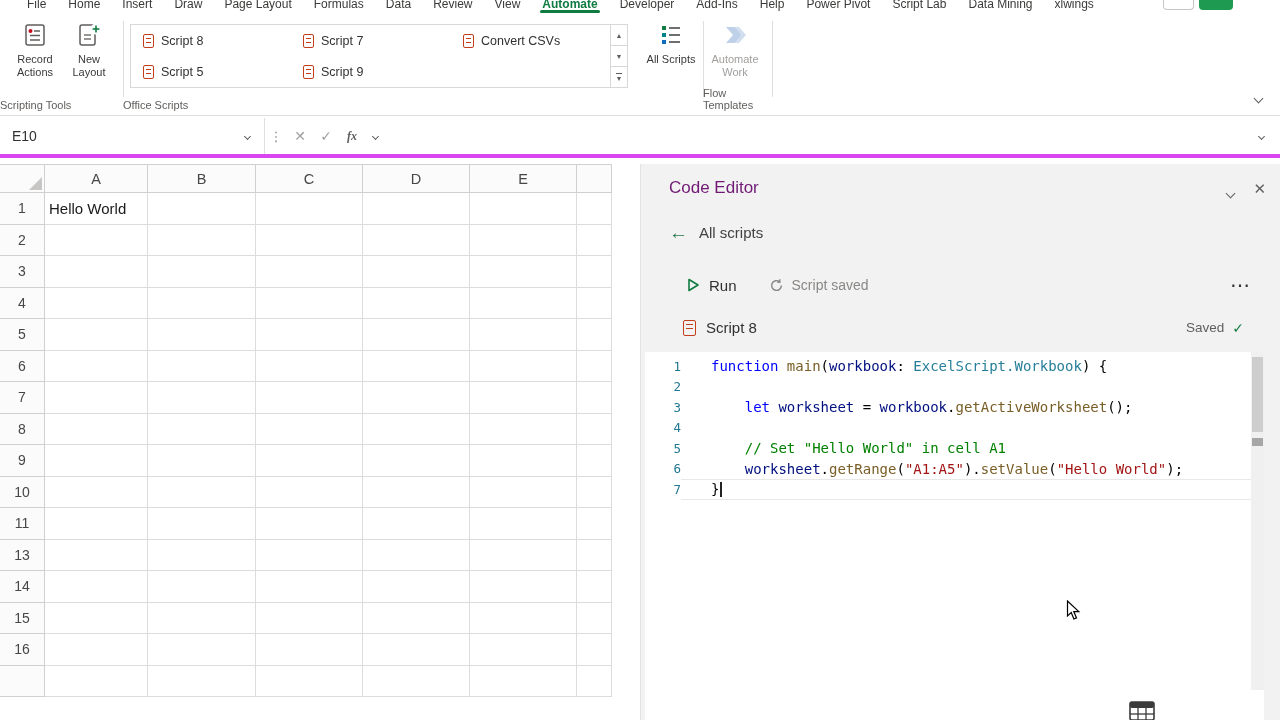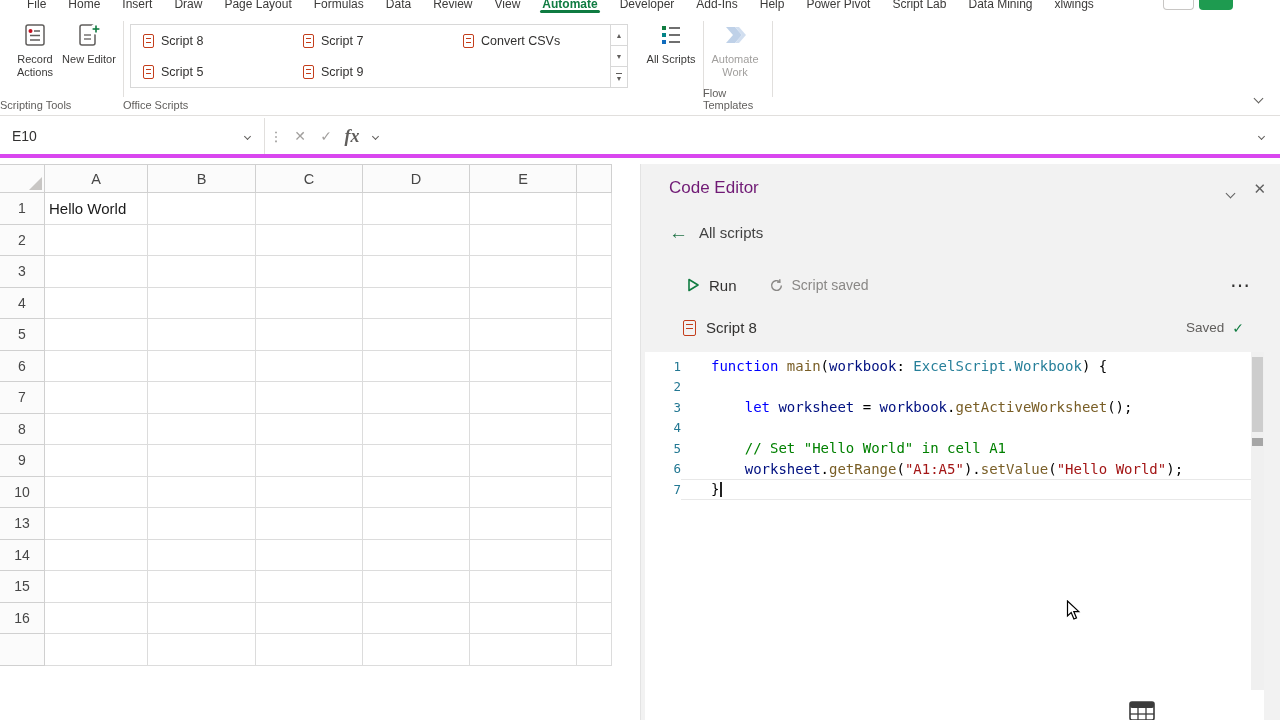--- a/index.html
+++ b/index.html
@@ -60,21 +60,21 @@
   .frow { position:absolute; top:118px; left:0; width:1280px; height:40px; background:#fff;
           border-bottom:4px solid #d946ef; display:flex; align-items:stretch; }
   .namebox { width:265px; border-right:1px solid #e1dfdd; position:relative; display:flex;
              align-items:center; padding-left:12px; font-size:14px; color:#323130; cursor:text; }
   .namebox .chev { position:absolute; right:14px; color:#605e5c; }
   .fb-sep { width:22px; display:flex; align-items:center; justify-content:center; color:#8a8886;
             font-size:13px; }
   .fb-ic { width:26px; display:flex; align-items:center; justify-content:center; color:#a19f9d;
            font-size:14px; cursor:pointer; }
   .fb-fx { color:#605e5c; font-family:"Liberation Serif", serif; font-style:italic; font-weight:bold;
-           font-size:18px; }
+           font-size:12px; }
   .fb-chev { width:20px; display:flex; align-items:center; justify-content:center; color:#605e5c; }
   .fb-input { flex:1; display:flex; align-items:center; padding-left:8px; font-size:14px; cursor:text; }
   .fb-expand { width:38px; display:flex; align-items:center; justify-content:center; color:#605e5c; cursor:pointer; }
 
   
   .sheet { position:absolute; left:0; top:164px; width:612px; height:556px; overflow:hidden; }
   .chrow { display:flex; height:29px; }
   .chrow > div { background:#fbfbfb; border-top:1px solid #d0d0d0; border-bottom:1px solid #d0d0d0;
                  border-right:1px solid #d0d0d0; }
   .corner { width:45px; position:relative; }
@@ -176,21 +176,21 @@
       <span class="bicon">
         <svg width="26" height="26" viewBox="0 0 26 26">
           <rect x="4" y="3" width="15" height="20" rx="2" fill="none" stroke="#605e5c" stroke-width="1.5"></rect>
           <line x1="8" y1="13" x2="15" y2="13" stroke="#605e5c" stroke-width="1.3"></line>
           <line x1="8" y1="17" x2="15" y2="17" stroke="#605e5c" stroke-width="1.3"></line>
           <circle cx="20" cy="7" r="5.5" fill="#ffffff"></circle>
           <line x1="20" y1="3.6" x2="20" y2="10.4" stroke="#107C41" stroke-width="1.6"></line>
           <line x1="16.6" y1="7" x2="23.4" y2="7" stroke="#107C41" stroke-width="1.6"></line>
         </svg>
       </span>
-      <span class="blabel">New Editor</span>
+      <span class="blabel">New Layout</span>
     </div>
     <div class="rdiv" style="left:123px"></div>
 
     <div class="gallery">
       <div class="gal-grid">
           <div class="gal-item">
             <span class="script-icon"></span>
             <span class="gal-label">Script 8</span>
           </div>
           <div class="gal-item">
@@ -369,20 +369,29 @@
         <div class="srow">
           <div class="rowh">10</div>
           <div class="cell" style="width: 103px;"></div>
           <div class="cell" style="width: 108px;"></div>
           <div class="cell" style="width: 107px;"></div>
           <div class="cell" style="width: 107px;"></div>
           <div class="cell" style="width: 107px;"></div>
           <div class="cell fillcell"></div>
         </div>
         <div class="srow">
+          <div class="rowh">11</div>
+          <div class="cell" style="width: 103px;"></div>
+          <div class="cell" style="width: 108px;"></div>
+          <div class="cell" style="width: 107px;"></div>
+          <div class="cell" style="width: 107px;"></div>
+          <div class="cell" style="width: 107px;"></div>
+          <div class="cell fillcell"></div>
+        </div>
+        <div class="srow">
           <div class="rowh">13</div>
           <div class="cell" style="width: 103px;"></div>
           <div class="cell" style="width: 108px;"></div>
           <div class="cell" style="width: 107px;"></div>
           <div class="cell" style="width: 107px;"></div>
           <div class="cell" style="width: 107px;"></div>
           <div class="cell fillcell"></div>
         </div>
         <div class="srow">
           <div class="rowh">14</div>

